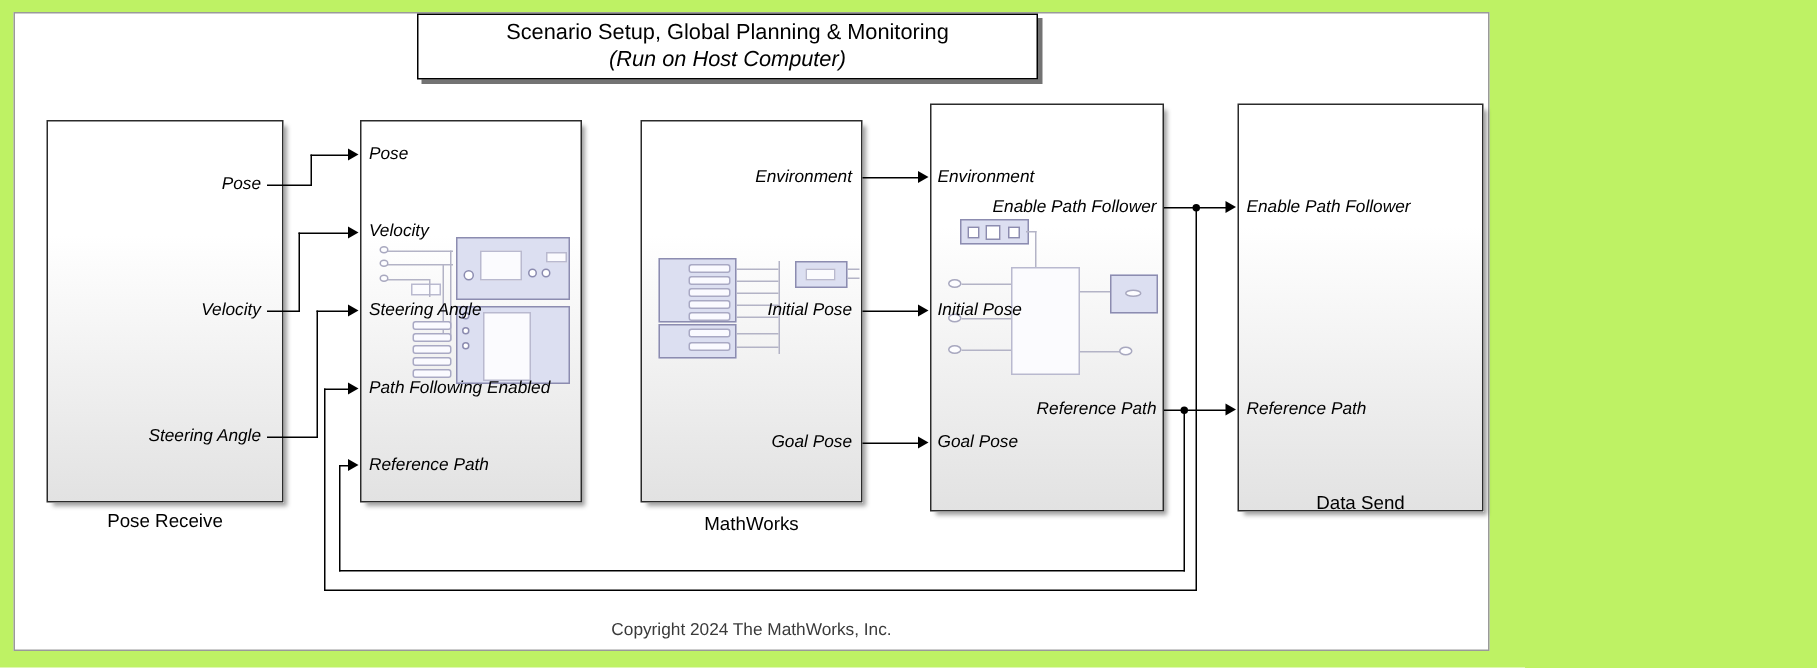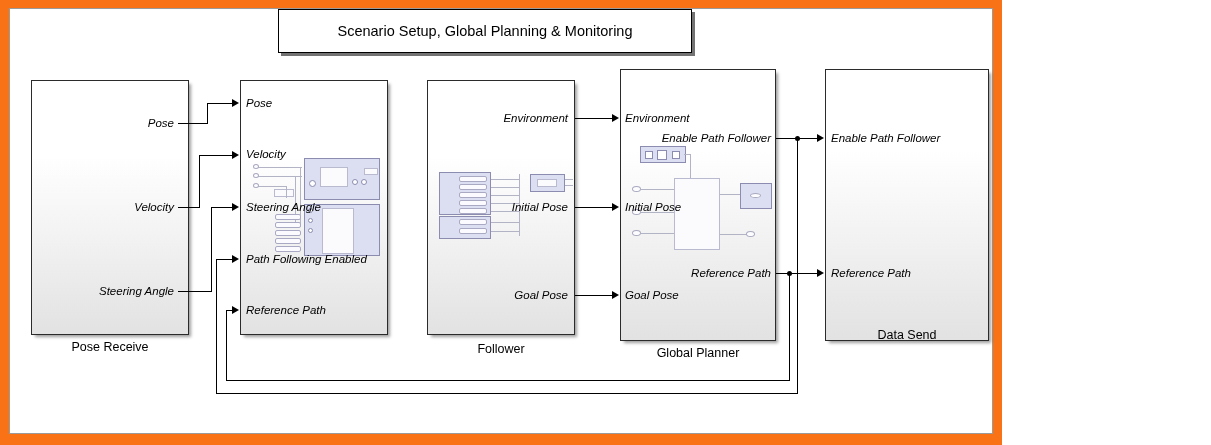--- a/index.html
+++ b/index.html
@@ -1,18 +1,18 @@
 <!DOCTYPE html>
 <html><head>
 <meta charset="utf-8">
 <style>
   html,body{margin:0;padding:0;background:#ffffff;}
   body{width:1211px;height:445px;overflow:hidden;
        font-family:"Liberation Sans","DejaVu Sans",sans-serif;color:#000;}
-  #canvas{position:relative;width:1002px;height:445px;background:#f97316;}
+  #canvas{position:relative;width:1211px;height:445px;background:#bef264;}
 
   
   .frame{position:absolute;left:9px;top:8px;width:984px;height:426px;
          border:1px solid #9a9a9a;background:#fff;box-sizing:border-box;}
 
   
   .banner{position:absolute;background:#fff;border:1px solid #000;
           box-shadow:3px 3px 0 0 rgba(0,0,0,0.55);
           display:flex;flex-direction:column;align-items:center;justify-content:center;
           box-sizing:border-box;}
@@ -54,20 +54,21 @@
 </style>
 </head>
 <body>
 
 <div id="canvas">
 
   <div class="frame"></div>
 
   <div class="banner" style="left:278px;top:9px;width:414px;height:44px;">
     <div class="l1">Scenario Setup, Global Planning &amp; Monitoring</div>
+    <div class="l2">(Run on Host Computer)</div>
   </div>
 
   <div class="block" style="left:31px;top:80px;width:158px;height:255px;"></div>
   <div class="blk-label" style="left:31px;top:340px;width:158px;">Pose Receive</div>
   <div class="pin out" style="left:49px;top:117px;width:125px;">Pose</div>
   <div class="pin out" style="left:49px;top:201px;width:125px;">Velocity</div>
   <div class="pin out" style="left:49px;top:285px;width:125px;">Steering Angle</div>
 
   <div class="block" style="left:240px;top:80px;width:148px;height:255px;"></div>
 
@@ -100,21 +101,21 @@
     <div class="row" style="left:23px;top:88px;width:26px;height:6px;"></div>
   </div>
 
   <div class="pin" style="left:246px;top:97px;">Pose</div>
   <div class="pin" style="left:246px;top:148px;">Velocity</div>
   <div class="pin" style="left:246px;top:201px;">Steering Angle</div>
   <div class="pin" style="left:246px;top:253px;">Path Following Enabled</div>
   <div class="pin" style="left:246px;top:304px;">Reference Path</div>
 
   <div class="block" style="left:427px;top:80px;width:148px;height:255px;"></div>
-  <div class="blk-label" style="left:427px;top:342px;width:148px;">Follower</div>
+  <div class="blk-label" style="left:427px;top:342px;width:148px;">MathWorks</div>
 
   <div class="thumb" style="left:437px;top:172px;width:120px;height:68px;">
     <div class="lav" style="left:2px;top:0px;width:52px;height:43px;"></div>
     <div class="row" style="left:22px;top:4px;width:28px;height:6px;"></div>
     <div class="row" style="left:22px;top:12px;width:28px;height:6px;"></div>
     <div class="row" style="left:22px;top:20px;width:28px;height:6px;"></div>
     <div class="row" style="left:22px;top:28px;width:28px;height:6px;"></div>
     <div class="row" style="left:22px;top:36px;width:28px;height:6px;"></div>
     <div class="lav" style="left:2px;top:44px;width:52px;height:23px;"></div>
     <div class="row" style="left:22px;top:47px;width:28px;height:6px;"></div>
@@ -131,21 +132,20 @@
     <div class="wht" style="left:100px;top:7px;width:20px;height:8px;"></div>
     <div class="tl" style="left:128px;top:7px;width:8px;"></div>
     <div class="tl" style="left:128px;top:13px;width:8px;"></div>
   </div>
 
   <div class="pin out" style="left:440px;top:112px;width:128px;">Environment</div>
   <div class="pin out" style="left:440px;top:201px;width:128px;">Initial Pose</div>
   <div class="pin out" style="left:440px;top:289px;width:128px;">Goal Pose</div>
 
   <div class="block" style="left:620px;top:69px;width:156px;height:272px;"></div>
-  <div class="blk-label" style="left:620px;top:346px;width:156px;">Global Planner</div>
 
   <div class="thumb" style="left:632px;top:146px;width:140px;height:108px;">
     <div class="lav" style="left:8px;top:0px;width:46px;height:17px;"></div>
     <div class="sq" style="left:13px;top:5px;width:8px;height:8px;"></div>
     <div class="sq" style="left:25px;top:4px;width:10px;height:10px;"></div>
     <div class="sq" style="left:40px;top:5px;width:8px;height:8px;"></div>
     <div class="tv" style="left:58px;top:8px;height:24px;"></div>
     <div class="tl" style="left:52px;top:8px;width:7px;"></div>
     <div class="wht" style="left:42px;top:32px;width:46px;height:72px;"></div>
     <div class="ov" style="left:0px;top:40px;width:9px;height:6px;"></div>
@@ -209,14 +209,15 @@
   <div class="v" style="left:216px;top:259px;height:135px;"></div>
   <div class="h" style="left:216px;top:259px;width:18px;"></div>
   <div class="arrow" style="left:232px;top:254.5px;"></div>
 
   <div class="v" style="left:789px;top:273px;height:108px;"></div>
   <div class="h" style="left:226px;top:380px;width:564px;"></div>
   <div class="v" style="left:226px;top:310px;height:71px;"></div>
   <div class="h" style="left:226px;top:310px;width:8px;"></div>
   <div class="arrow" style="left:232px;top:305.5px;"></div>
 
+  <div class="footer" style="left:9px;top:414px;width:984px;text-align:center;">Copyright 2024 The MathWorks, Inc.</div>
 
 </div>
 
 </body></html>

